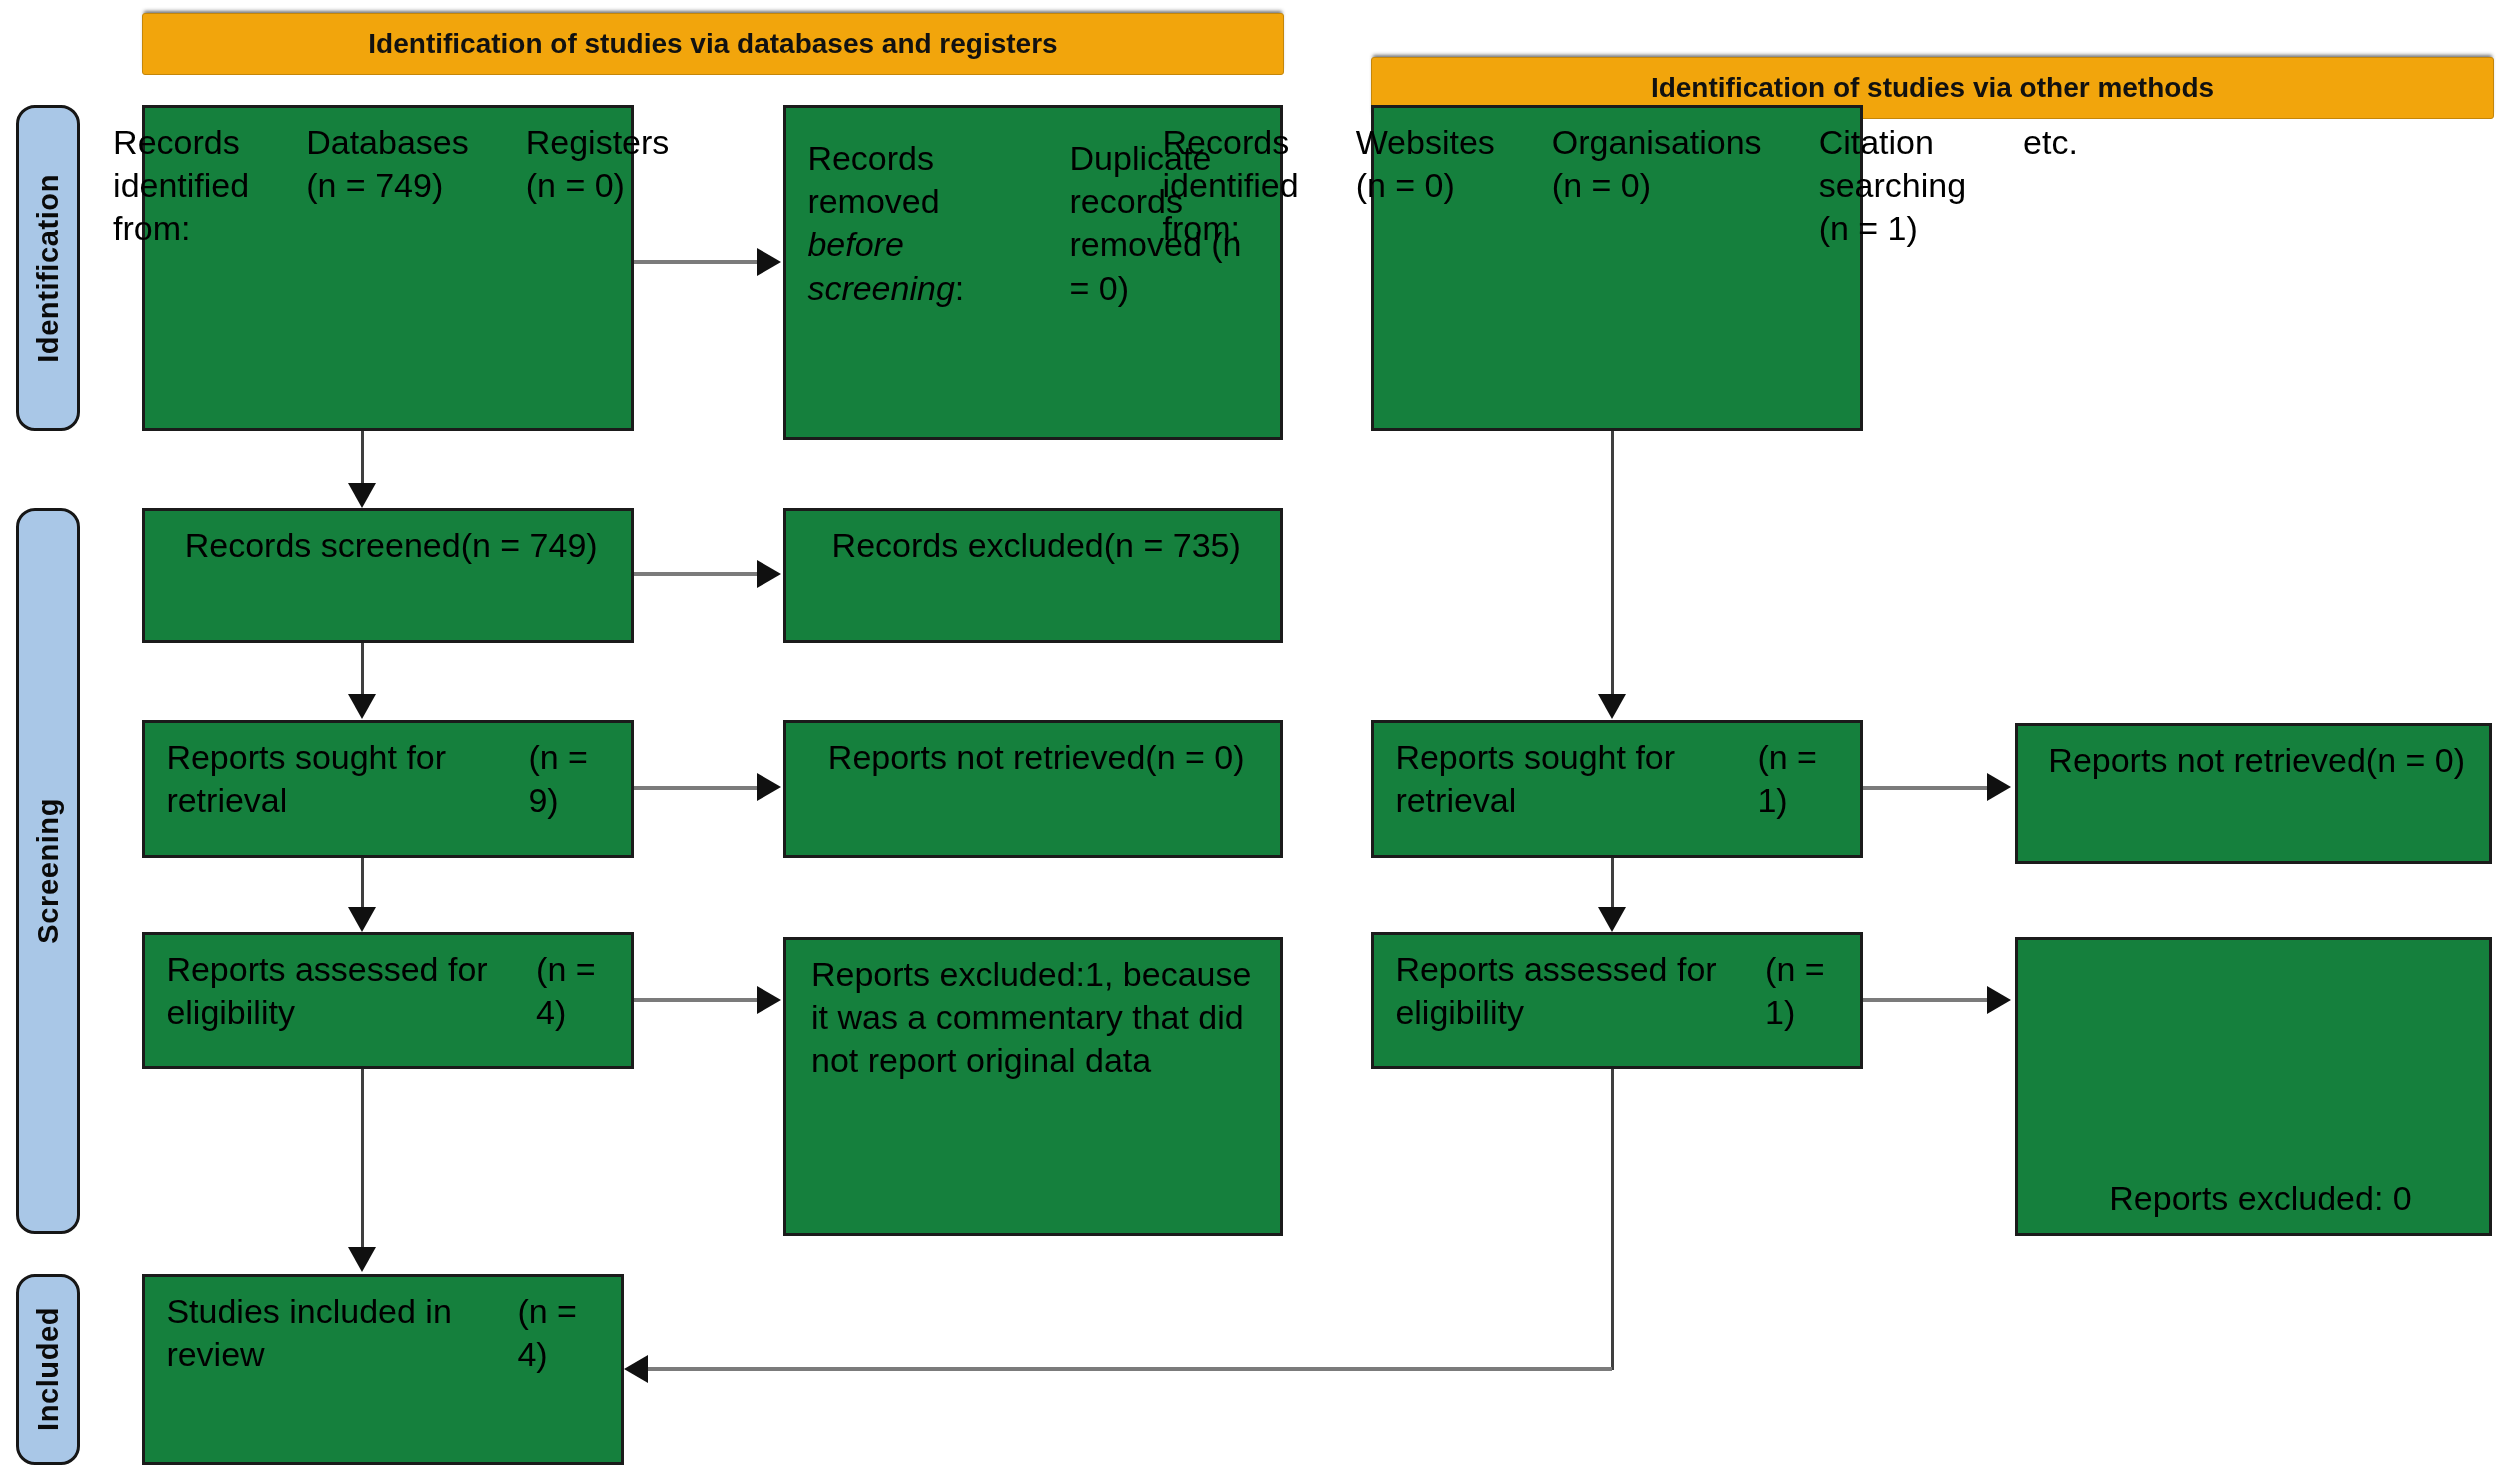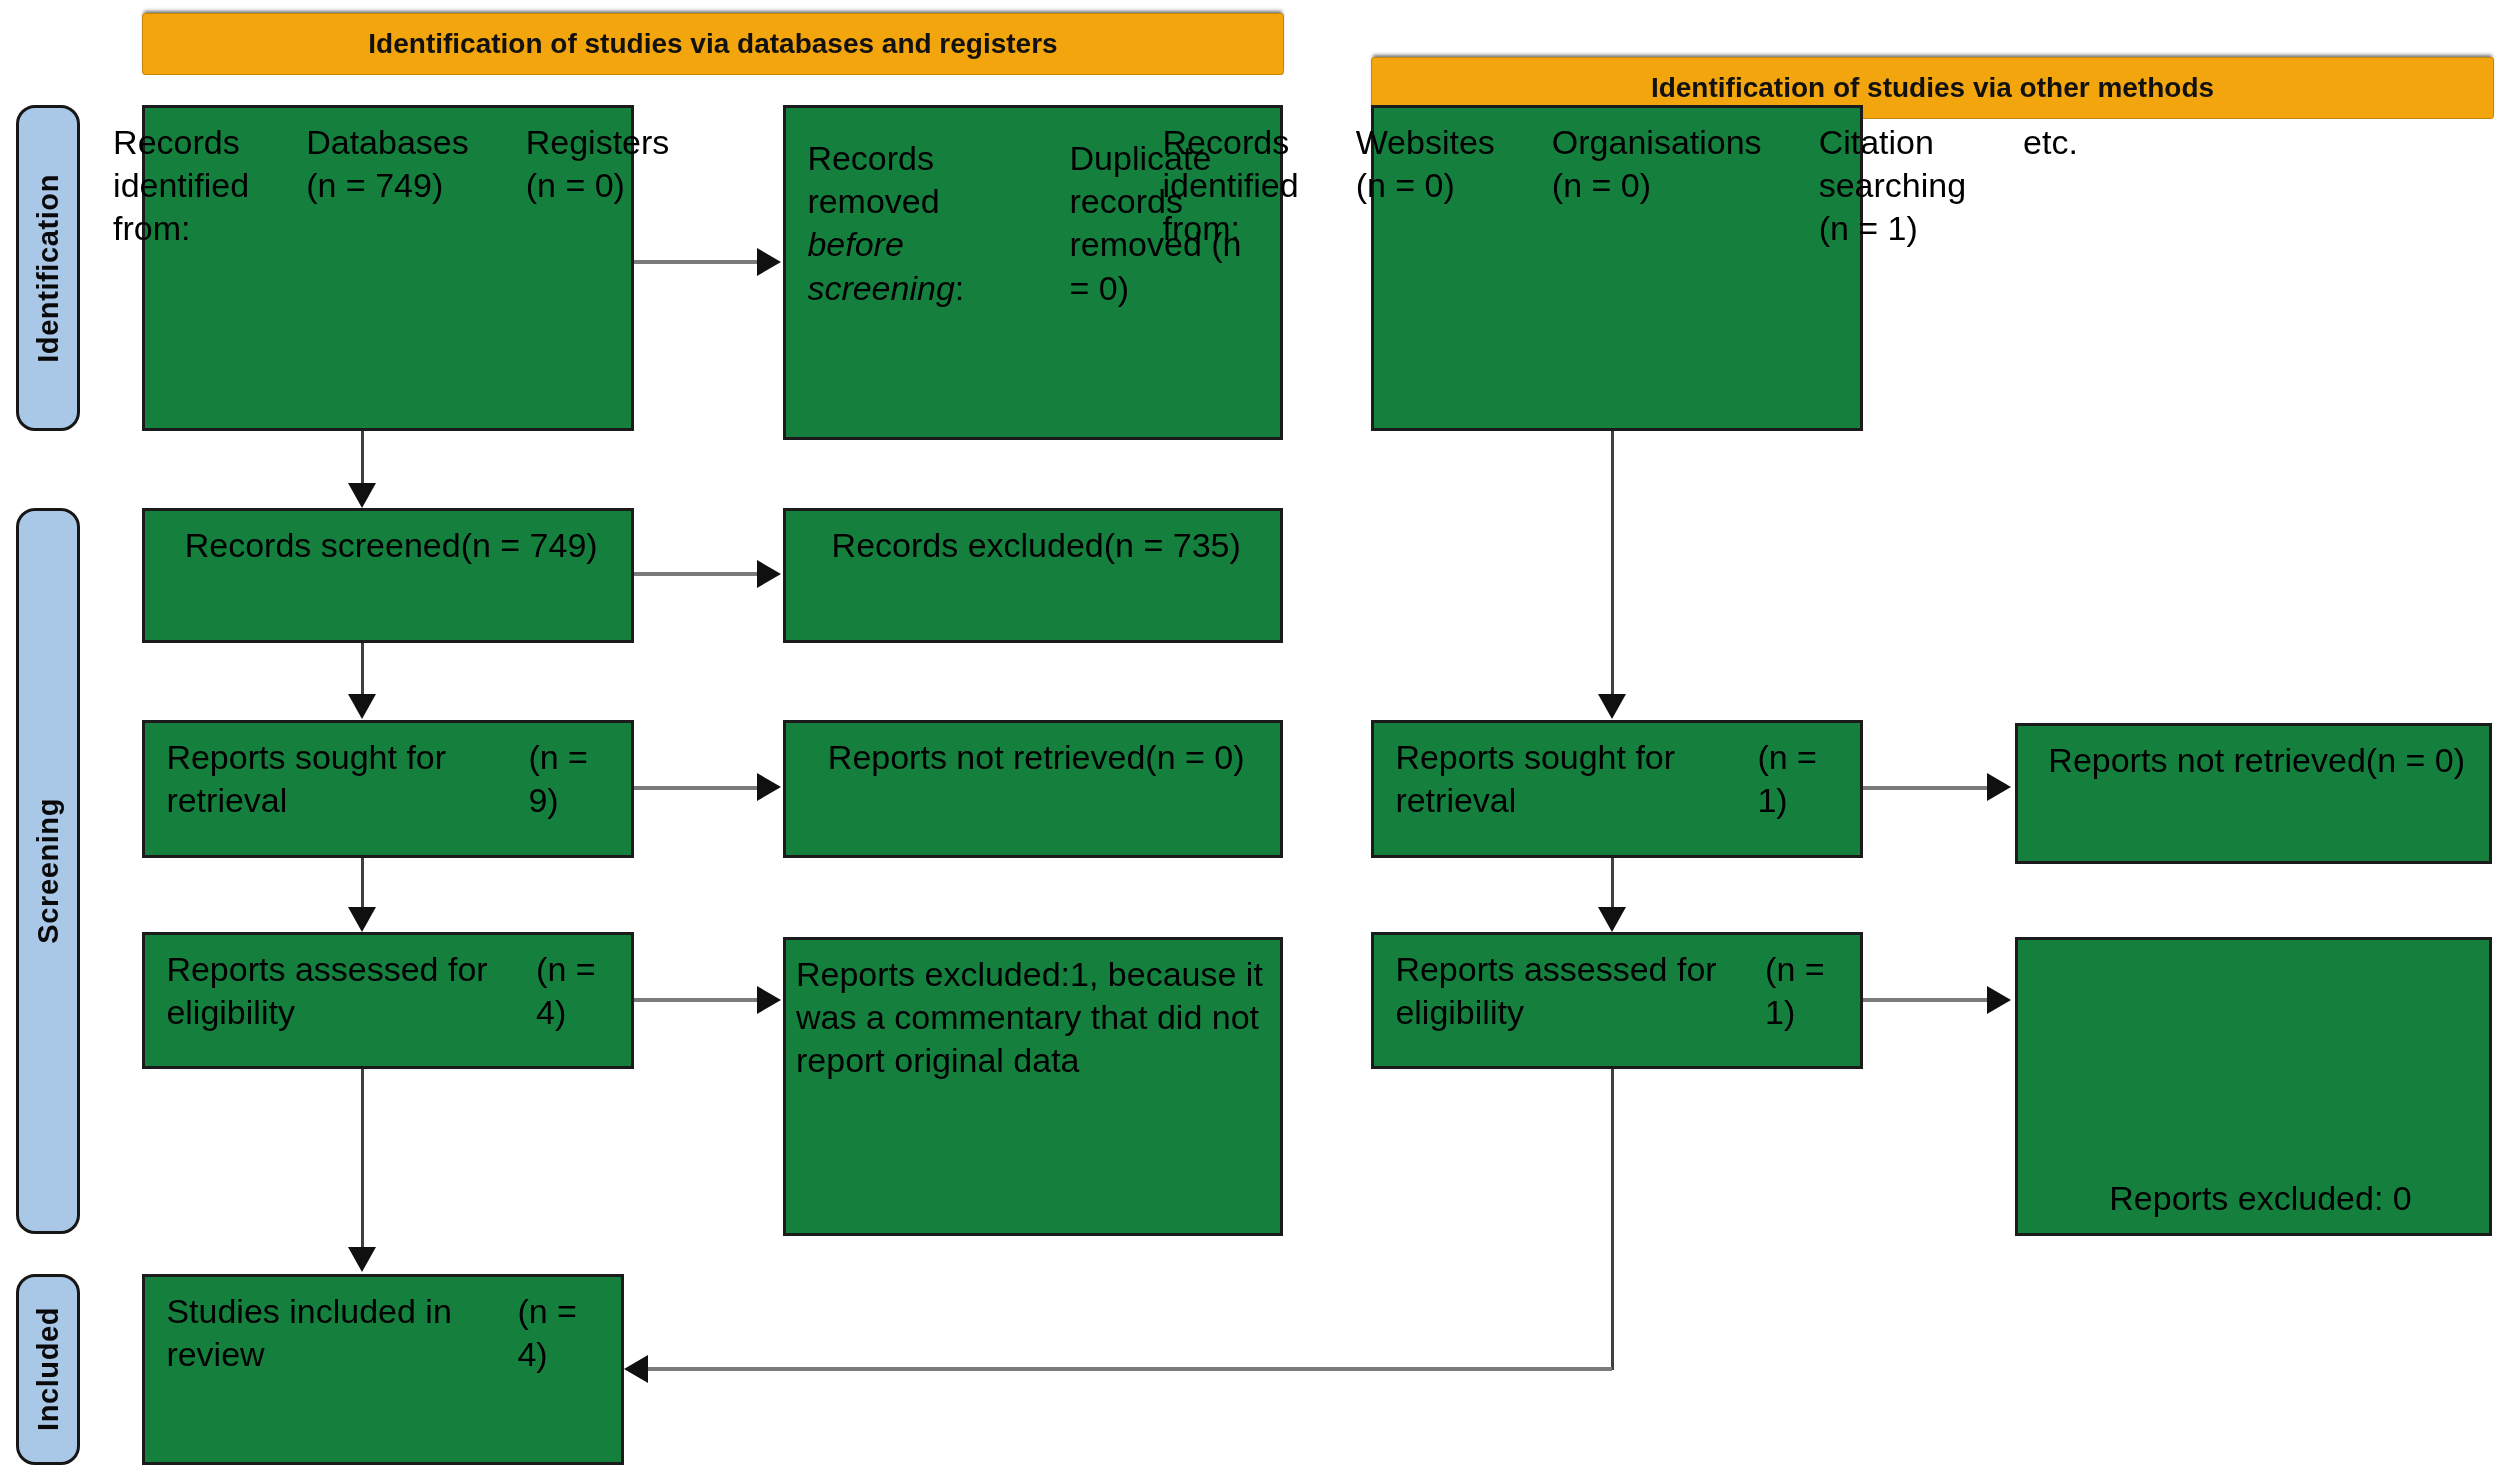--- a/index.html
+++ b/index.html
@@ -92,21 +92,21 @@
   <div class="box" style="left:783px; top:720px; width:500px; height:138px;">
     <div>Reports not retrieved</div>
     <div>(n = 0)</div>
   </div>
 
   <div class="box" style="left:142px; top:932px; width:492px; height:137px;">
     <div>Reports assessed for eligibility</div>
     <div>(n = 4)</div>
   </div>
 
-  <div class="box" style="left:783px; top:937px; width:500px; height:299px; padding-left:10px;">
+  <div class="box" style="left:783px; top:937px; width:500px; height:299px; padding-left:25px;">
     <div>Reports excluded:1, because it was a commentary that did not report original data</div>
   </div>
 
   <div class="box" style="left:142px; top:1274px; width:482px; height:191px;">
     <div>Studies included in review</div>
     <div>(n = 4)</div>
   </div>
 
   <div class="box" style="left:1371px; top:105px; width:492px; height:326px;">
     <div>Records identified from:</div>

